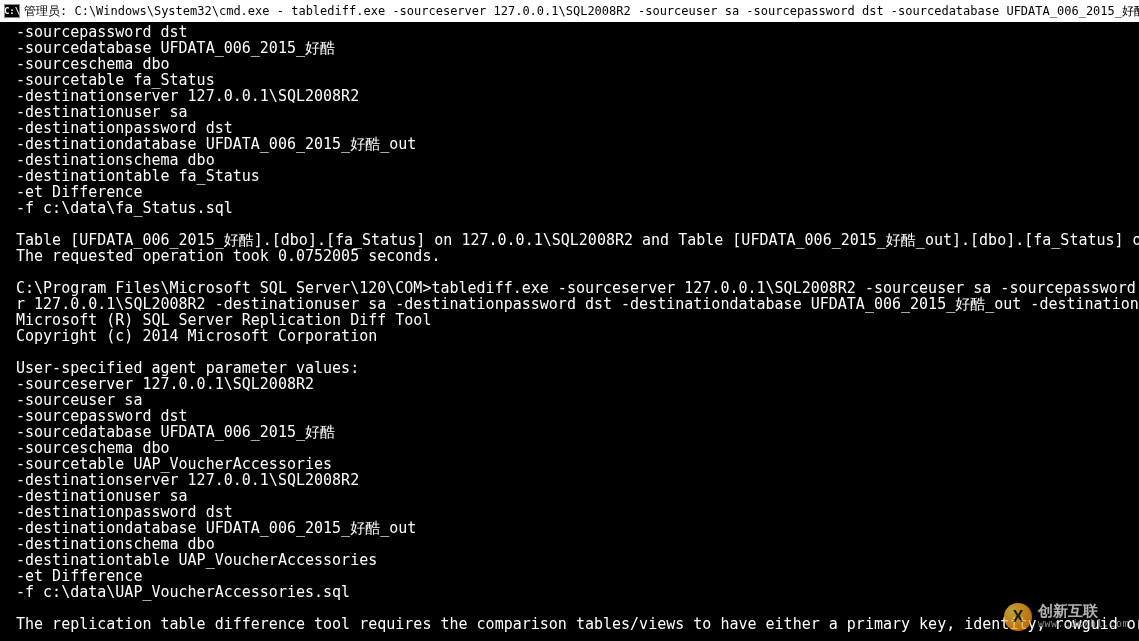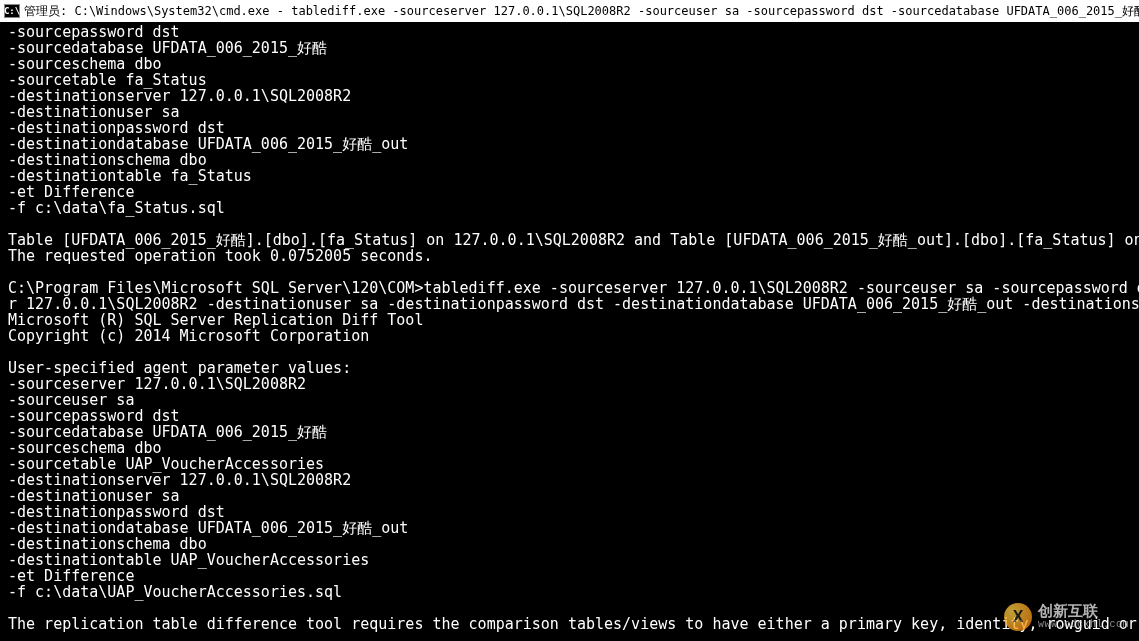--- a/index.html
+++ b/index.html
@@ -41,21 +41,21 @@
       border: 1px solid #888;
     }
     .terminal {
       width: 100%;
       height: calc(100% - 22px);
       background: #000;
       color: #fff;
       font-family: "SimSun", "NSimSun", "Consolas", monospace;
       font-size: 15px;
       line-height: 16px;
-      padding: 2px 8px;
+      padding: 2px 16px;
       white-space: pre;
       overflow: hidden;
       letter-spacing: 0px;
     }
     .terminal-line {
       white-space: pre;
     }
     .watermark {
       position: absolute;
       right: 10px;

